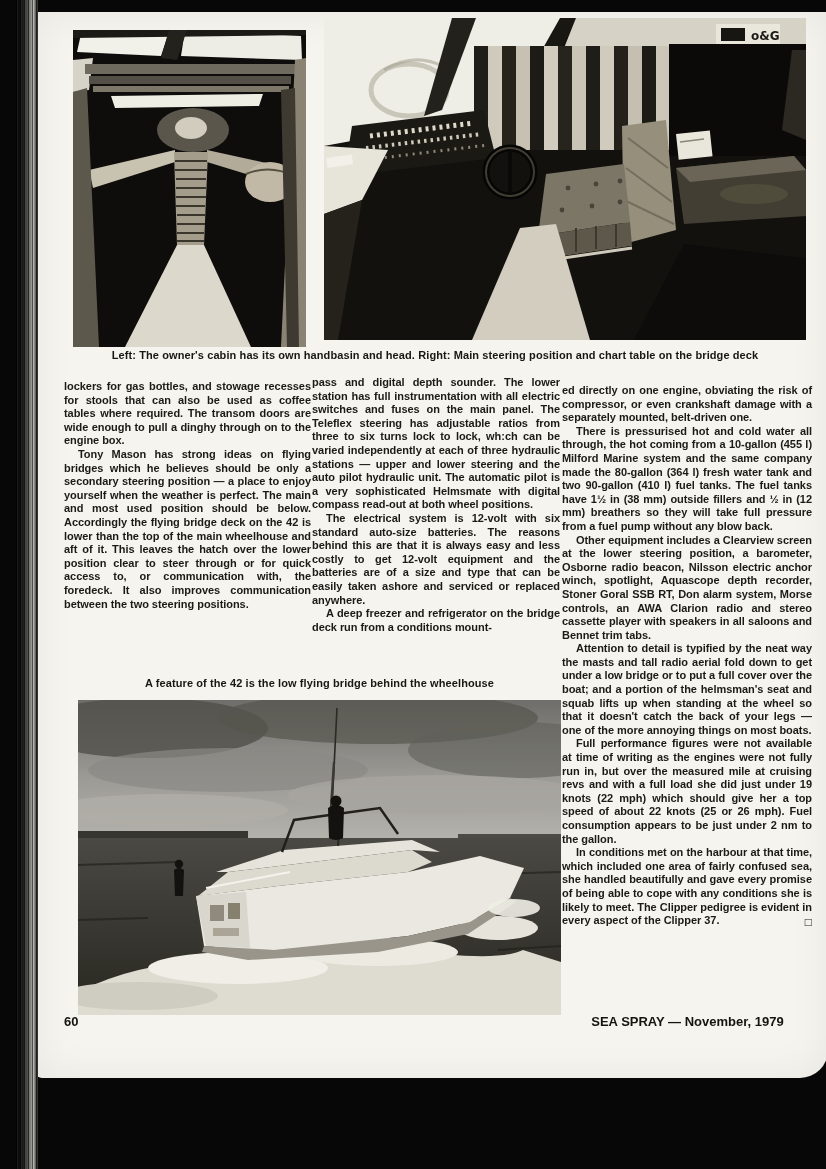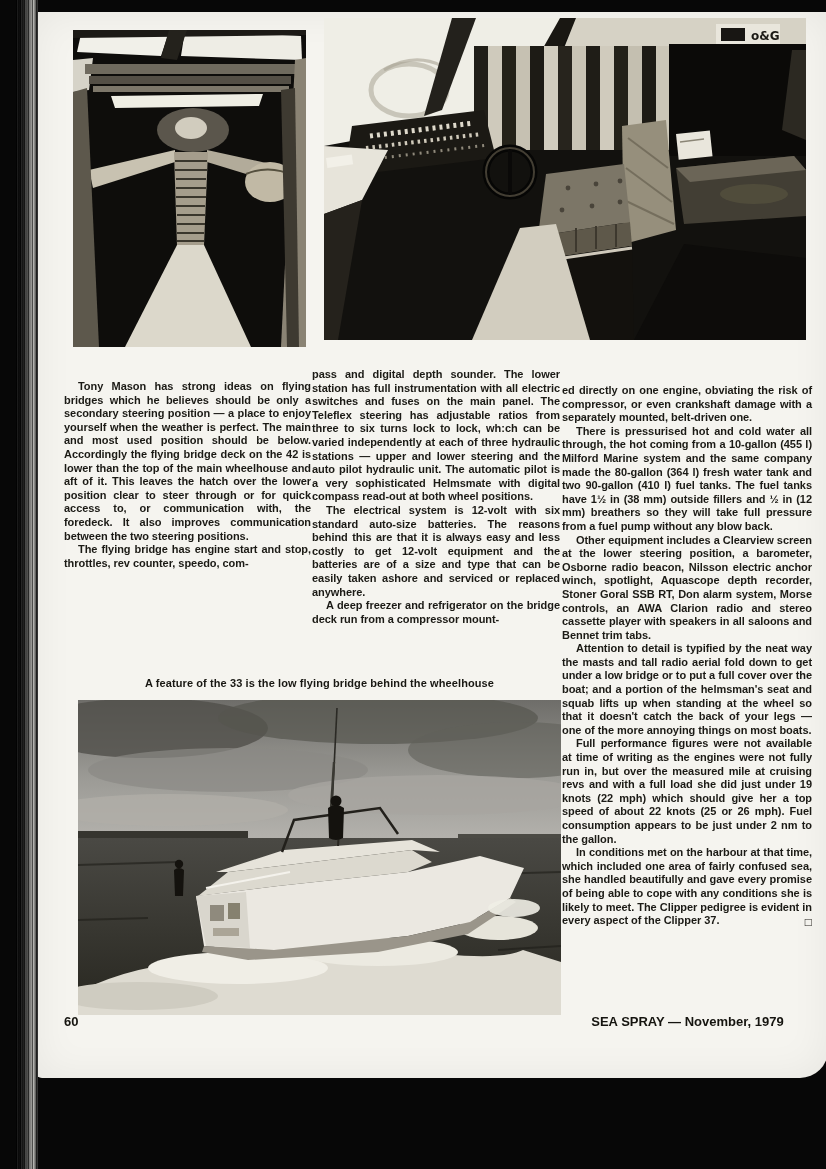--- a/index.html
+++ b/index.html
@@ -151,45 +151,46 @@
       <polygon points="352,150 470,138 482,152 366,164" fill="#6b6557"></polygon>
       <ellipse cx="430" cy="176" rx="34" ry="10" fill="#57523f" opacity="0.7"></ellipse>
       <rect x="352" y="116" width="34" height="26" fill="#e9e6dc" transform="rotate(-6 352 116)"></rect>
       <line x1="356" y1="124" x2="380" y2="121" stroke="#8a8576" stroke-width="1.5"></line>
 
       <polygon points="196,210 232,206 266,322 148,322" fill="#d2cdbf"></polygon>
       <polygon points="310,322 482,322 482,240 360,226" fill="#0d0c0a"></polygon>
     </svg>
   </div>
 
+  <div class="caption" style="left:48px; top:349px; width:742px;">Left: The owner's cabin has its own handbasin and head. Right: Main steering position and chart table on the bridge deck</div>
 
   <div class="col" style="left:48px; top:380px; width:247px;">
+    <p class="para">lockers for gas bottles, and stowage recesses for stools that can also be used as coffee tables where required. The transom doors are wide enough to pull a dinghy through on to the engine box.</p>
     <p class="para ind">Tony Mason has strong ideas on flying bridges which he believes should be only a secondary steering position — a place to enjoy yourself when the weather is perfect. The main and most used position should be below. Accordingly the flying bridge deck on the 42 is lower than the top of the main wheelhouse and aft of it. This leaves the hatch over the lower position clear to steer through or for quick access to, or communication with, the foredeck. It also improves communication between the two steering positions.</p>
-    <p class="para ind">The flying bridge has engine start and stop, throttles, rev counter, speedo, com-</p>
-  </div>
-
-  <div class="col" style="left:296px; top:368px; width:248px;">
+  </div>
+
+  <div class="col" style="left:296px; top:376px; width:248px;">
     <p class="para">pass and digital depth sounder. The lower station has full instrumentation with all electric switches and fuses on the main panel. The Teleflex steering has adjustable ratios from three to six turns lock to lock, wh:ch can be varied independently at each of three hydraulic stations — upper and lower steering and the auto pilot hydraulic unit. The automatic pilot is a very sophisticated Helmsmate with digital compass read-out at both wheel positions.</p>
     <p class="para ind">The electrical system is 12-volt with six standard auto-size batteries. The reasons behind this are that it is always easy and less costly to get 12-volt equipment and the batteries are of a size and type that can be easily taken ashore and serviced or replaced anywhere.</p>
-    <p class="para ind">A deep freezer and refrigerator on the bridge deck run from a compressor mount-</p>
+    <p class="para ind">A deep freezer and refrigerator on the bridge deck run from a conditions mount-</p>
   </div>
 
   <div class="col" style="left:546px; top:384px; width:250px;">
     <p class="para">ed directly on one engine, obviating the risk of compressor, or even crankshaft damage with a separately mounted, belt-driven one.</p>
     <p class="para ind">There is pressurised hot and cold water all through, the hot coming from a 10-gallon (455 l) Milford Marine system and the same company made the 80-gallon (364 l) fresh water tank and two 90-gallon (410 l) fuel tanks. The fuel tanks have 1½ in (38 mm) outside fillers and ½ in (12 mm) breathers so they will take full pressure from a fuel pump without any blow back.</p>
     <p class="para ind">Other equipment includes a Clearview screen at the lower steering position, a barometer, Osborne radio beacon, Nilsson electric anchor winch, spotlight, Aquascope depth recorder, Stoner Goral SSB RT, Don alarm system, Morse controls, an AWA Clarion radio and stereo cassette player with speakers in all saloons and Bennet trim tabs.</p>
     <p class="para ind">Attention to detail is typified by the neat way the masts and tall radio aerial fold down to get under a low bridge or to put a full cover over the boat; and a portion of the helmsman's seat and squab lifts up when standing at the wheel so that it doesn't catch the back of your legs — one of the more annoying things on most boats.</p>
     <p class="para ind">Full performance figures were not available at time of writing as the engines were not fully run in, but over the measured mile at cruising revs and with a full load she did just under 19 knots (22 mph) which should give her a top speed of about 22 knots (25 or 26 mph). Fuel consumption appears to be just under 2 nm to the gallon.</p>
     <div class="para ind lastpara">
       <span>In conditions met on the harbour at that time, which included one area of fairly confused sea, she handled beautifully and gave every promise of being able to cope with any conditions she is likely to meet. The Clipper pedigree is evident in every aspect of the Clipper 37.</span>
       <span class="endmark">□</span>
     </div>
   </div>
 
-  <div class="caption" style="left:62px; top:677px; width:483px;">A feature of the 33 is the low flying bridge behind the wheelhouse</div>
+  <div class="caption" style="left:62px; top:677px; width:483px;">A feature of the 42 is the low flying bridge behind the wheelhouse</div>
 
   <div class="photo" style="left:62px; top:700px; width:483px; height:315px;">
     <svg width="483" height="315" viewBox="0 0 483 315">
       <defs>
         <linearGradient id="skyg" x1="0" y1="0" x2="0" y2="1">
           <stop offset="0" stop-color="#6e6d69"></stop>
             <stop offset="0.55" stop-color="#9b9a95"></stop>
             <stop offset="1" stop-color="#b4b2ad"></stop>
         </linearGradient>
         <linearGradient id="seag" x1="0" y1="0" x2="0" y2="1">

